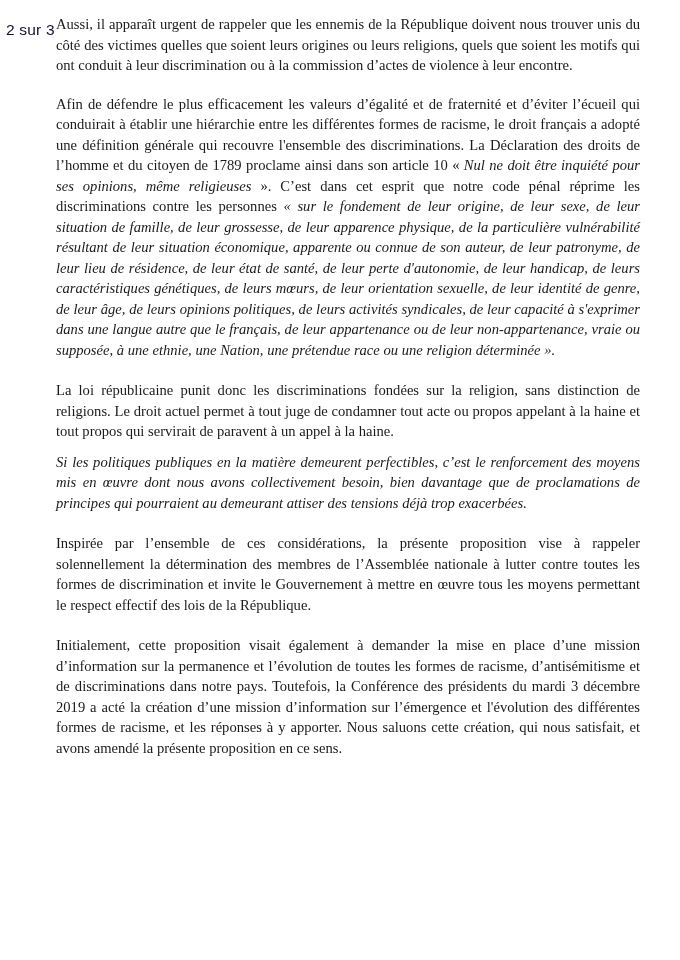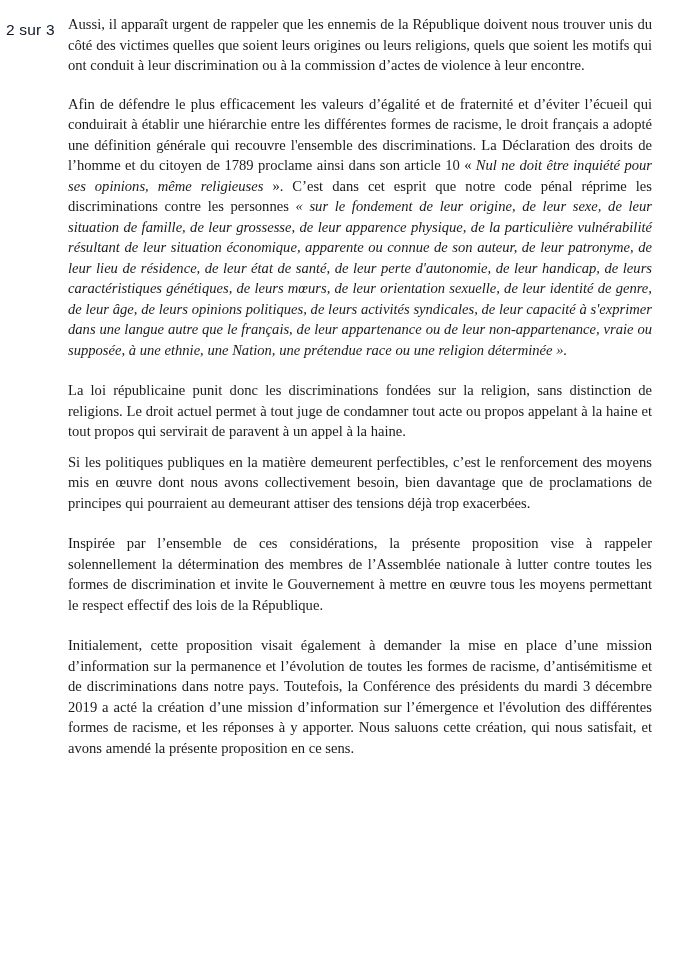--- a/index.html
+++ b/index.html
@@ -19,34 +19,34 @@
       position: absolute;
       left: 6px;
       top: 21px;
       font-family: "Liberation Sans", "DejaVu Sans", sans-serif;
       font-size: 15.5px;
       color: #0f172a;
       letter-spacing: 0.2px;
     }
     .content {
       position: absolute;
-      left: 68px;
+      left: 56px;
       top: 14px;
       width: 584px;
       font-size: 14.6px;
       line-height: 20.5px;
       text-align: justify;
     }
     .content p {
       margin: 0;
     }
     .p1 { margin-bottom: 18px !important; }
     .p2 { margin-bottom: 20px !important; }
     .p3 { margin-bottom: 10px !important; }
-    .p4 { margin-bottom: 20px !important; }
+    .p4 { margin-bottom: 20px !important; font-style: italic; }
     .p5 { margin-bottom: 20px !important; }
     em { font-style: italic; }
   </style>
 </head>
 <body>
 
 <div class="page-label">2 sur 3</div>
 
 <div class="content">
   <p class="p1">Aussi, il apparaît urgent de rappeler que les ennemis de la République doivent nous trouver unis du côté des victimes quelles que soient leurs origines ou leurs religions, quels que soient les motifs qui ont conduit à leur discrimination ou à la commission d’actes de violence à leur encontre.</p>

